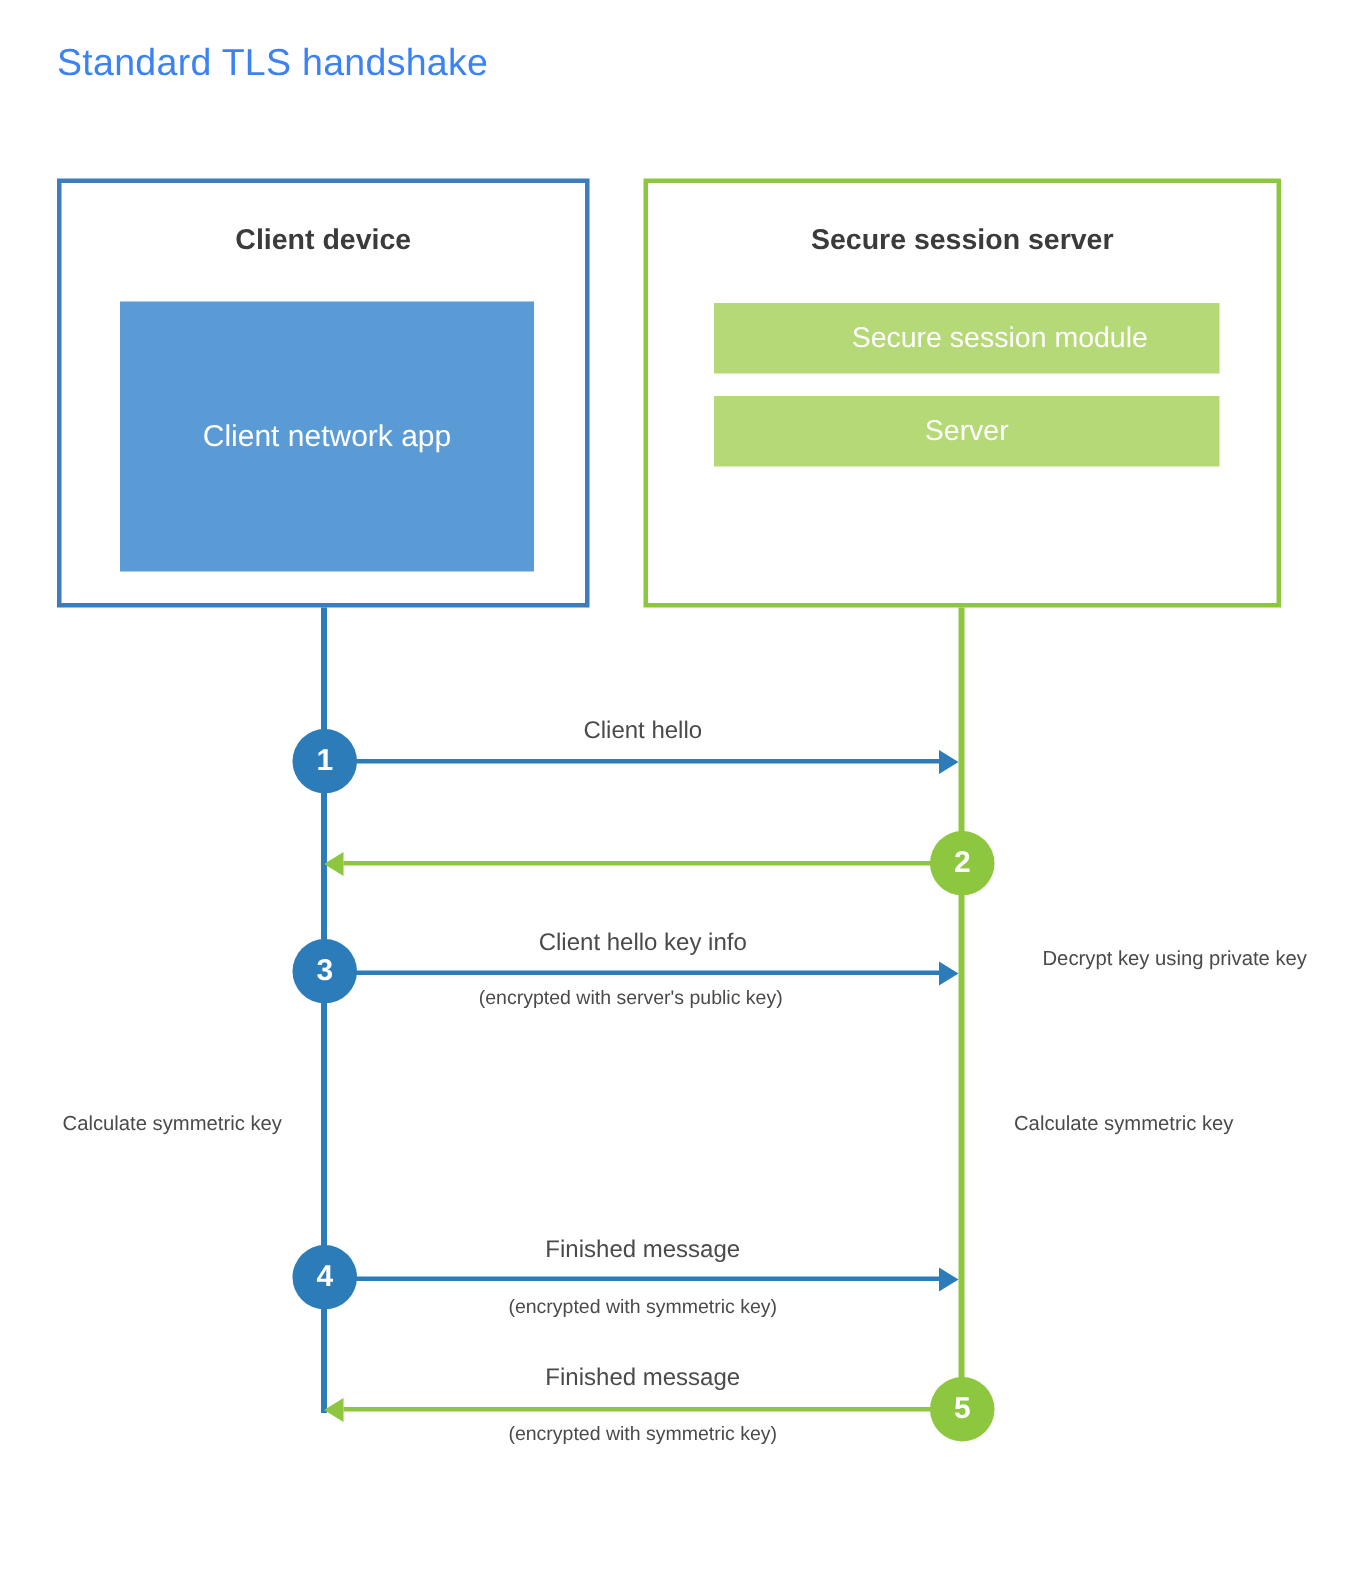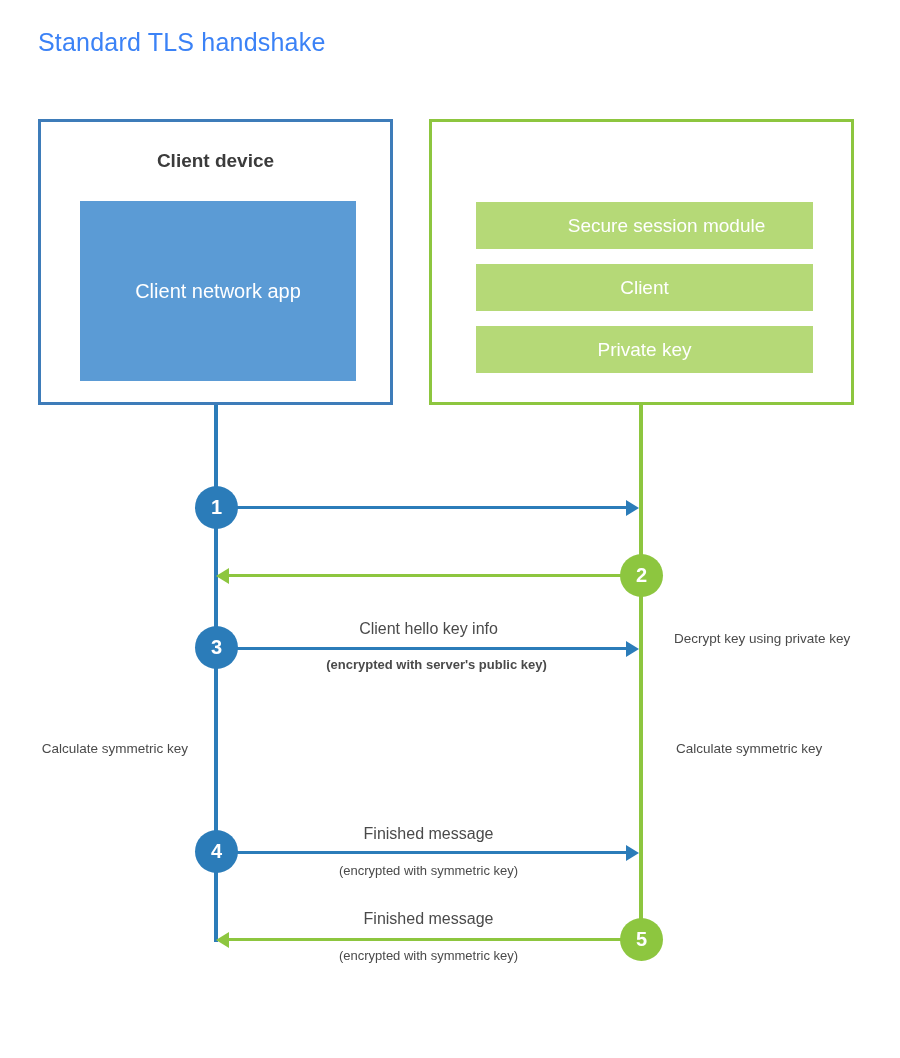--- a/index.html
+++ b/index.html
@@ -187,43 +187,44 @@
 <div id="stage">
 
   <div class="page-title">Standard TLS handshake</div>
 
   <div class="entity-box client">
     <div class="entity-title">Client device</div>
     <div class="app-block">Client network app</div>
   </div>
 
   <div class="entity-box server">
+    <div class="entity-title">Secure session server</div>
     <div class="server-block b1">Secure session module</div>
-    <div class="server-block b2">Client</div>
-    <div class="server-block b3">Private key</div>
+    <div class="server-block b2">Server</div>
   </div>
 
   <div class="lifeline client-line"></div>
   <div class="lifeline server-line"></div>
 
+  <div class="msg-label" style="left:216px; top:479px; width:425px;">Client hello</div>
   <div class="arrow-line blue" style="left:216px; top:506px; width:410px;"></div>
   <div class="arrow-head right-blue" style="left:626px; top:499.5px;"></div>
   <div class="step-circle blue" style="left:195px; top:486px;">1</div>
 
   <div class="arrow-line green" style="left:229px; top:574px; width:412px;"></div>
   <div class="arrow-head left-green" style="left:216px; top:567.5px;"></div>
   <div class="step-circle green" style="left:620px; top:554px;">2</div>
 
   <div class="msg-label" style="left:216px; top:620px; width:425px;">Client hello key info</div>
   <div class="arrow-line blue" style="left:216px; top:647px; width:410px;"></div>
   <div class="arrow-head right-blue" style="left:626px; top:640.5px;"></div>
-  <div class="msg-sub" style="left:224px; top:657px; width:425px;font-weight:bold;">(encrypted with server's public key)</div>
+  <div class="msg-sub" style="left:208px; top:657px; width:425px;">(encrypted with server's public key)</div>
   <div class="step-circle blue" style="left:195px; top:626px;">3</div>
 
-  <div class="side-note right" style="left:674px; top:630px; width:180px;">Decrypt key using private key</div>
+  <div class="side-note right" style="left:695px; top:630px; width:180px;">Decrypt key using private key</div>
 
   <div class="side-note left" style="left:28px; top:740px; width:160px;">Calculate symmetric key</div>
   <div class="side-note right" style="left:676px; top:740px; width:160px;">Calculate symmetric key</div>
 
   <div class="msg-label" style="left:216px; top:825px; width:425px;">Finished message</div>
   <div class="arrow-line blue" style="left:216px; top:851px; width:410px;"></div>
   <div class="arrow-head right-blue" style="left:626px; top:844.5px;"></div>
   <div class="msg-sub" style="left:216px; top:863px; width:425px;">(encrypted with symmetric key)</div>
   <div class="step-circle blue" style="left:195px; top:830px;">4</div>
 

